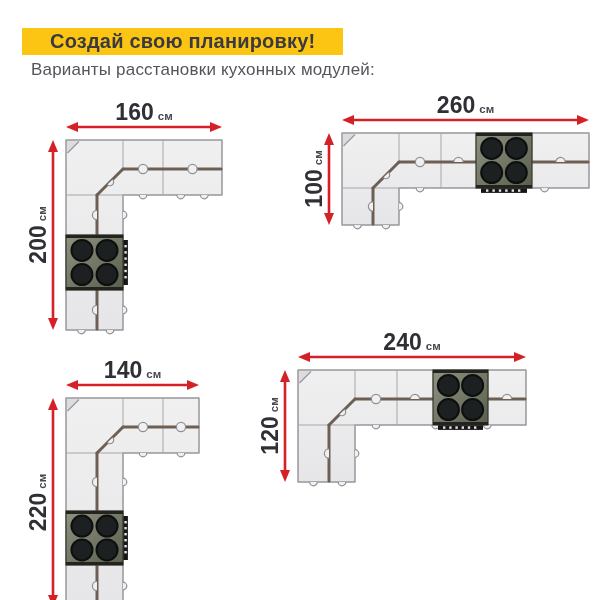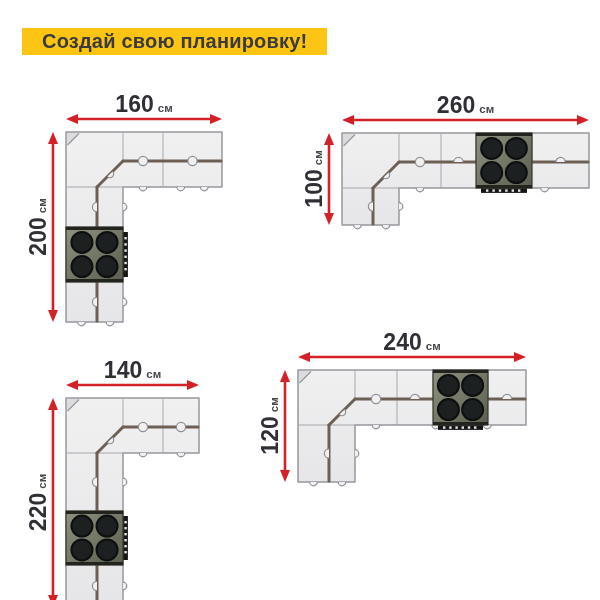--- a/index.html
+++ b/index.html
@@ -2,40 +2,41 @@
 <html><head>
 <meta charset="utf-8">
 <style>
   html,body{margin:0;padding:0;background:#ffffff;}
   .canvas{
     position:relative;width:600px;height:600px;background:#ffffff;
     overflow:hidden;font-family:"Liberation Sans",sans-serif;
   }
   .title-box{
     position:absolute;left:22px;top:28px;height:27px;
-    background:#fdc513;padding:0 20px;display:flex;align-items:center;
+    background:#fdc513;padding:0 28px;display:flex;align-items:center;
   }
   .title-box span{
     font-size:20px;font-weight:800;color:#3a3a40;letter-spacing:.2px;white-space:nowrap;
   }
   .subtitle{
     position:absolute;left:31px;top:60px;font-size:17px;color:#54555c;
     letter-spacing:.2px;white-space:nowrap;
   }
   figure.layout{position:absolute;margin:0;padding:0;}
   svg text{font-family:"Liberation Sans",sans-serif;}
 </style>
 </head>
 <body>
 
 <div class="canvas">
   <div class="title-box">
     <span>Создай свою планировку!</span>
   </div>
-  <figure class="layout" id="fig-0" style="left: 26px; top: 90px;"><svg width="214" height="244" viewBox="0 0 214 244">
+  <div class="subtitle">Варианты расстановки кухонных модулей:</div>
+  <figure class="layout" id="fig-0" style="left: 26px; top: 98px;"><svg width="214" height="244" viewBox="0 0 214 244">
         <defs>
           <linearGradient id="cab0" x1="0" y1="0" x2="0" y2="1">
             <stop offset="0%" stop-color="#f0f0f1"></stop>
             <stop offset="100%" stop-color="#e6e6e8"></stop>
           </linearGradient>
           <linearGradient id="stv0" x1="0" y1="0" x2="1" y2="1">
             <stop offset="0%" stop-color="#8f927f"></stop>
             <stop offset="100%" stop-color="#5a5e4e"></stop>
           </linearGradient>
         </defs>

